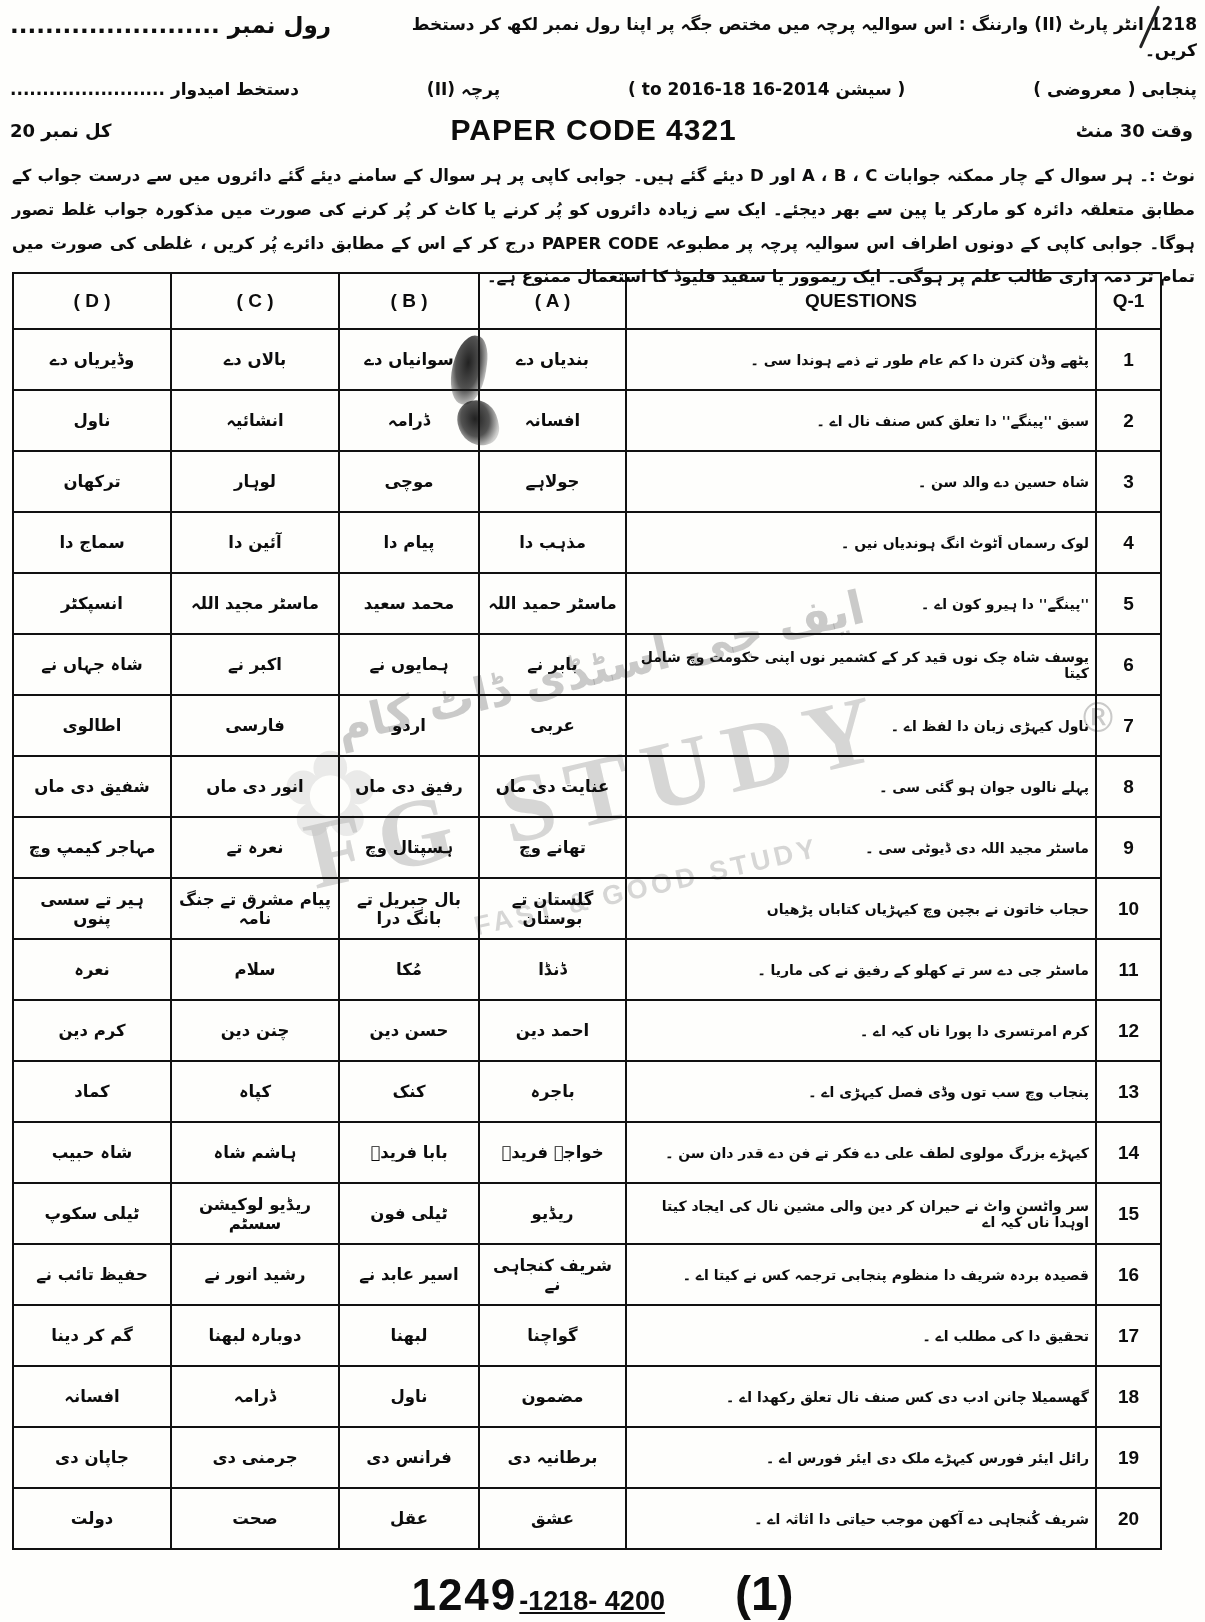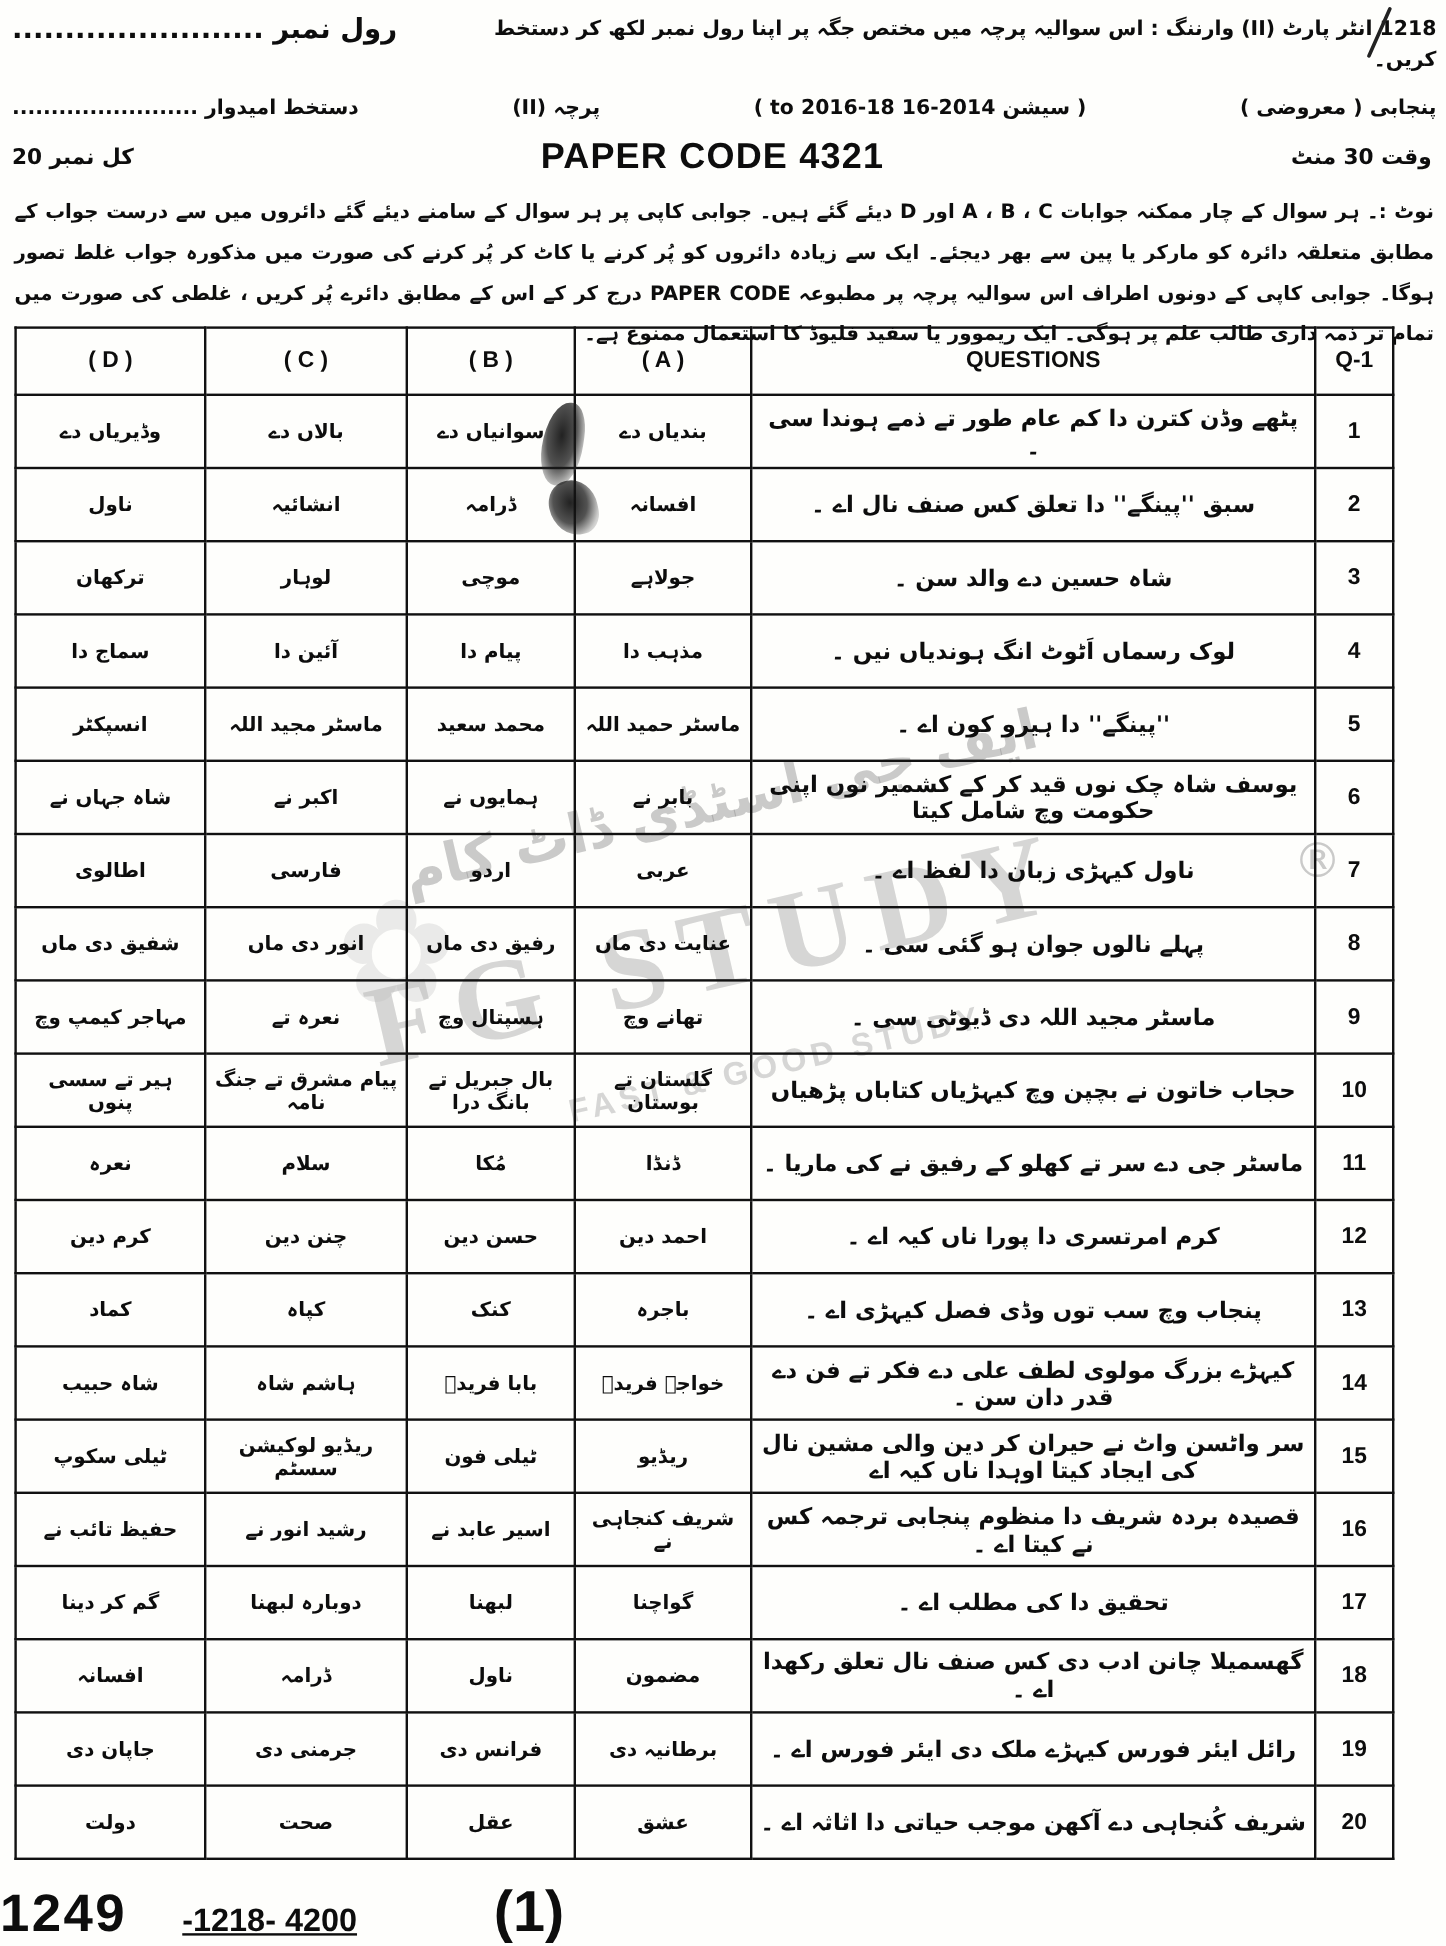--- a/index.html
+++ b/index.html
@@ -39,21 +39,21 @@
     border:2.5px solid #111;
     padding:2px 6px;
     overflow:hidden;
   }
   table.qtable thead th{
     height:50px;font-family:"Liberation Sans", sans-serif;
     font-weight:bold;font-size:19px;text-align:center;
   }
   table.qtable tbody tr{height:61px;}
   td.opt{ text-align:center;direction:rtl;font-size:16.5px;font-weight:bold; }
-  td.qtext{ direction:rtl;text-align:center;font-size:19px;font-weight:bold;padding-right:10px; }
+  td.qtext{ direction:rtl;text-align:right;font-size:14px;font-weight:bold;padding-right:10px; }
   td.qno{ text-align:center;font-family:"Liberation Sans", sans-serif;font-size:19px;font-weight:bold; }
 
   col.cD{width:158px;} col.cC{width:168px;} col.cB{width:140px;}
   col.cA{width:147px;} col.cQ{width:470px;} col.cN{width:65px;}
 
   
   .wm{position:absolute;z-index:1;pointer-events:none;white-space:nowrap;}
   .wm-urdu{top:640px;left:330px;transform:rotate(-13deg);font-size:46px;font-weight:bold;color:rgba(140,140,140,0.45);direction:rtl;}
   .wm-brand{top:735px;left:300px;transform:rotate(-13deg);font-family:"Liberation Serif", serif;font-size:96px;font-weight:bold;letter-spacing:14px;color:rgba(150,150,150,0.38);}
   .wm-reg{top:695px;left:1078px;font-size:40px;color:rgba(150,150,150,0.5);}
@@ -68,22 +68,22 @@
   .smudge1{left:452px;top:335px;width:34px;height:70px;border-radius:60% 40% 55% 45%;transform:rotate(8deg);}
   .smudge2{left:458px;top:400px;width:40px;height:46px;border-radius:45% 55% 40% 60%;transform:rotate(-12deg);}
   .penmark{
     position:absolute;z-index:3;left:1148px;top:4px;width:3px;height:46px;
     background:#222;transform:rotate(24deg);border-radius:2px;pointer-events:none;
   }
 
   
   .footer{
     position:absolute;z-index:2;left:0;right:0;top:1566px;
-    display:flex;align-items:baseline;
-    font-family:"Liberation Sans", sans-serif;font-weight:bold;gap:44px;
+    display:flex;align-items:baseline;justify-content:center;
+    font-family:"Liberation Sans", sans-serif;font-weight:bold;
   }
   .footer .big{font-size:44px;letter-spacing:2px;}
   .footer .mid{font-size:27px;margin-left:2px;text-decoration:underline;}
   .footer .pageno{font-size:48px;margin-left:70px;}
 </style>
 </head>
 <body>
 
 <div class="page">
 

